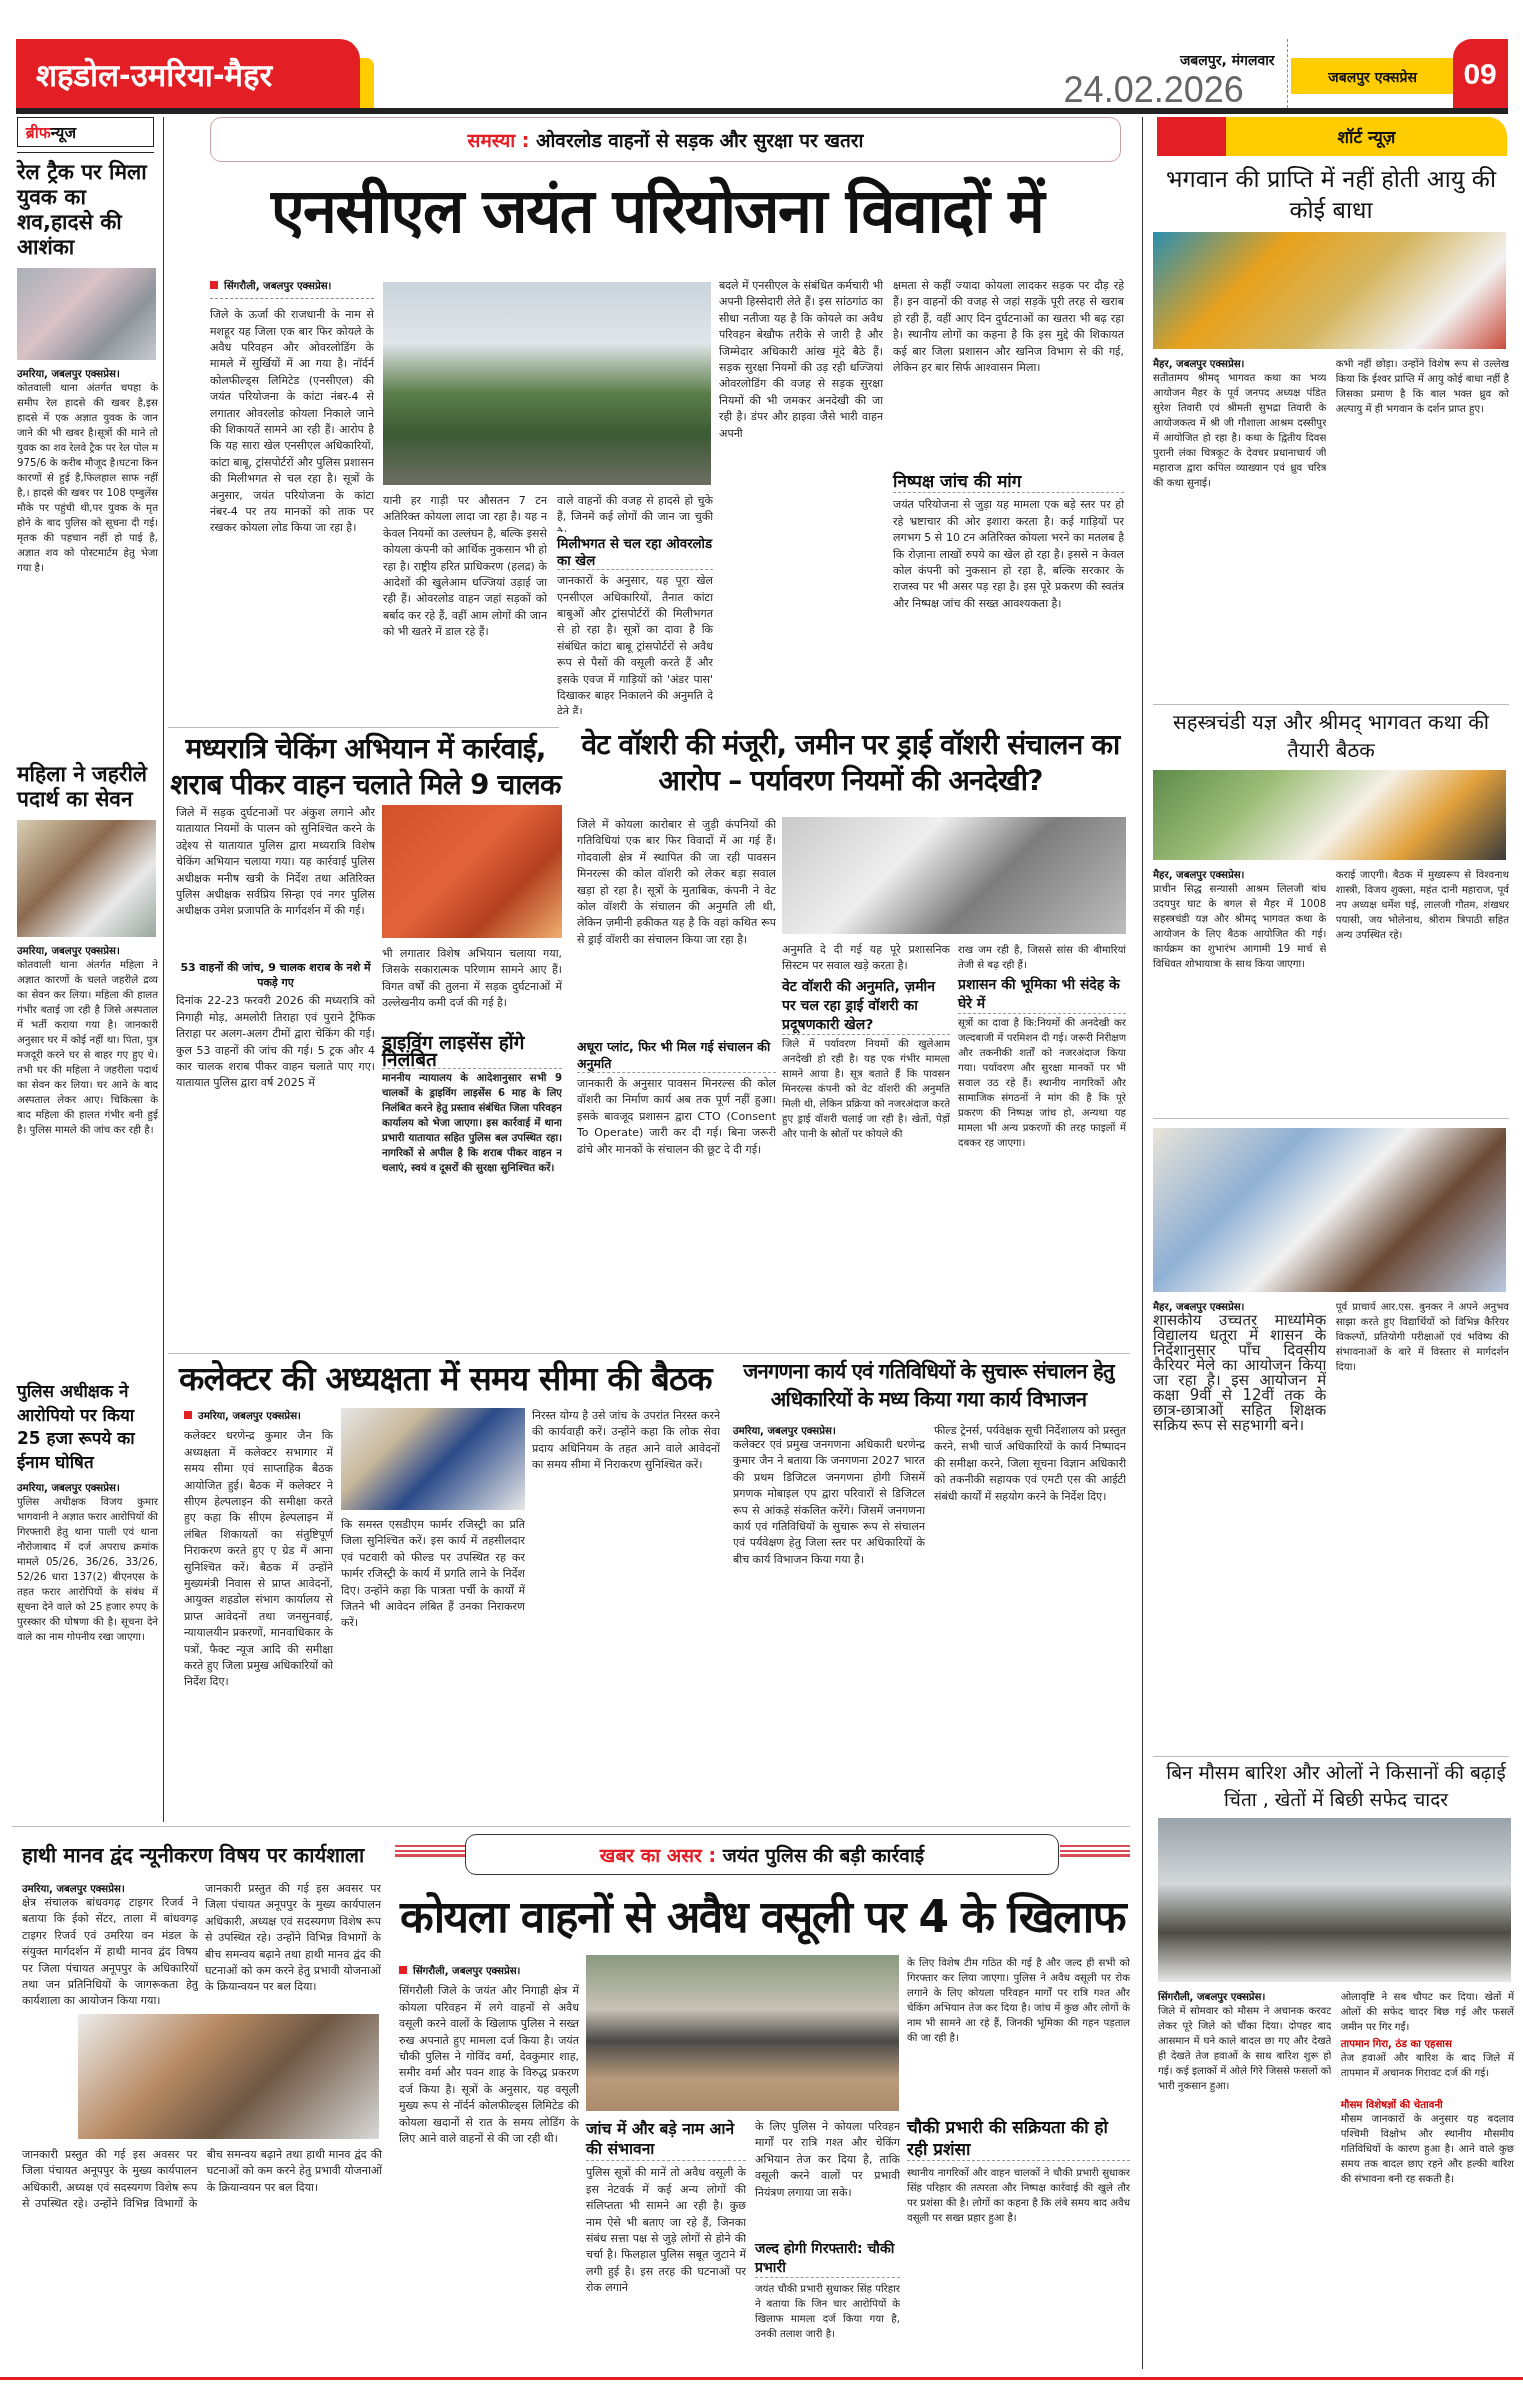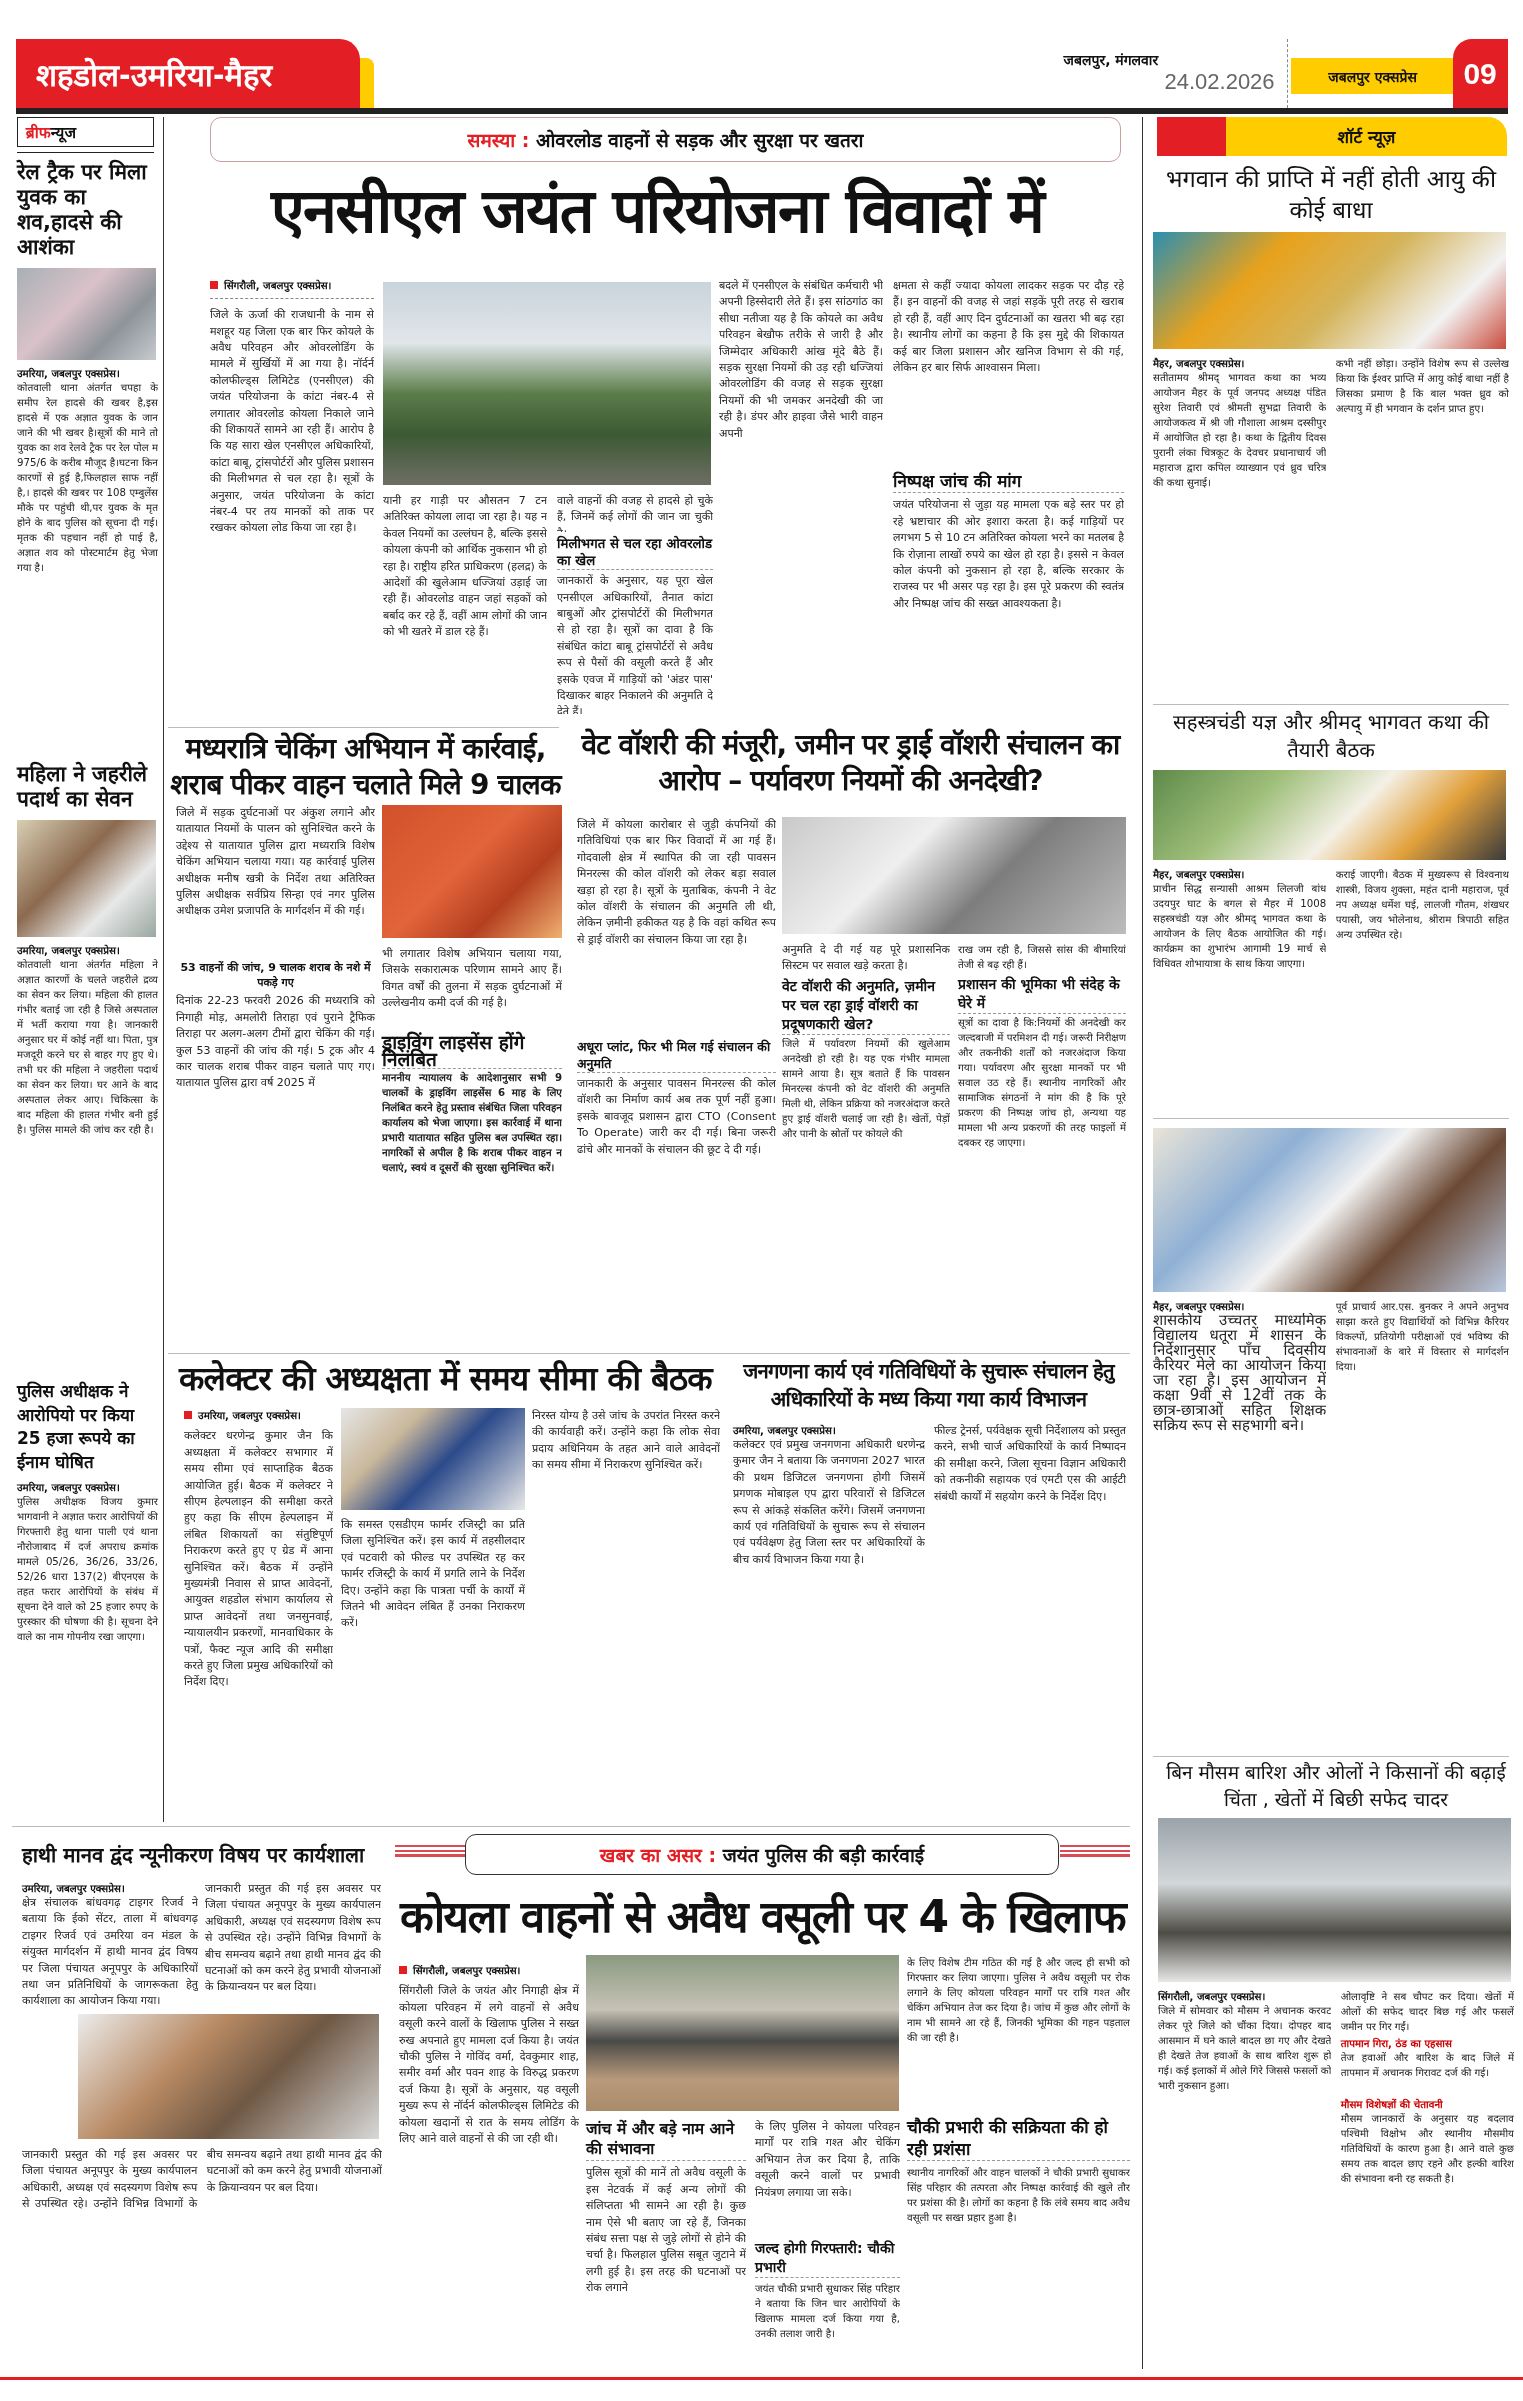--- a/index.html
+++ b/index.html
@@ -1,22 +1,22 @@
 <!DOCTYPE html>
 <html style="font-size:12.5px"><head>
 <meta charset="utf-8">
 <style>
 *{box-sizing:border-box;margin:0;padding:0}
 body{width:1523px;height:2401px;background:#fff;font-family:"DejaVu Sans",sans-serif;color:#111;position:relative;overflow:hidden}
 .abs{position:absolute}
 .masthead{left:15.6px;top:39px;width:1492px;height:72px}
 .mh-red{left:0;top:0;width:344px;height:69px;background:#e31e24;border-top-right-radius:20.3px;color:#fff;font-weight:bold;font-size:31px;display:flex;align-items:center;padding-left:20.3px;font-family:"DejaVu Sans Condensed","DejaVu Sans",sans-serif}
 .mh-yel{left:344px;top:19px;width:14px;height:50px;background:#ffcc00;border-top-right-radius:7.8px}
-.mh-date-top{left:1048px;top:11px;width:211px;text-align:left;font-size:14px;font-weight:bold}
-.mh-date{left:1048px;top:30px;width:211px;text-align:right;font-size:22px;color:#666;font-family:"Liberation Sans",sans-serif}
+.mh-date-top{left:1048px;top:11px;width:211px;text-align:right;font-size:14px;font-weight:bold}
+.mh-date{left:1048px;top:30px;width:211px;font-size:36px;color:#666;font-family:"Liberation Sans",sans-serif}
 .mh-dash{left:1271px;top:0;height:69px;border-left:0.8px dashed #888}
 .mh-brand{left:1275px;top:19px;width:164px;height:36px;background:#ffcc00;font-size:14px;font-weight:bold;display:flex;align-items:center;justify-content:center}
 .mh-page{left:1437px;top:0;width:55px;height:69px;background:#e31e24;border-top-left-radius:19px;color:#fff;font-size:30px;font-weight:bold;display:flex;align-items:center;justify-content:center;font-family:"Liberation Sans",sans-serif}
 .mh-bar{left:0;top:69px;width:1492px;height:6.3px;background:#222}
 .vline{border-left:1.6px solid #333}
 .brief-box{left:17px;top:117px;width:137px;height:30px;border:1.6px solid #222;font-weight:bold;font-size:15.6px;display:flex;align-items:center;padding-left:7.8px}
 .red{color:#e31e24}
 .h-side{font-size:21px;line-height:25px;font-weight:bold;color:#111}
 .body-txt{font-size:10.2px;line-height:15px;color:#222;text-align:justify;overflow:hidden}
 .photo{border-radius:0;overflow:hidden}

